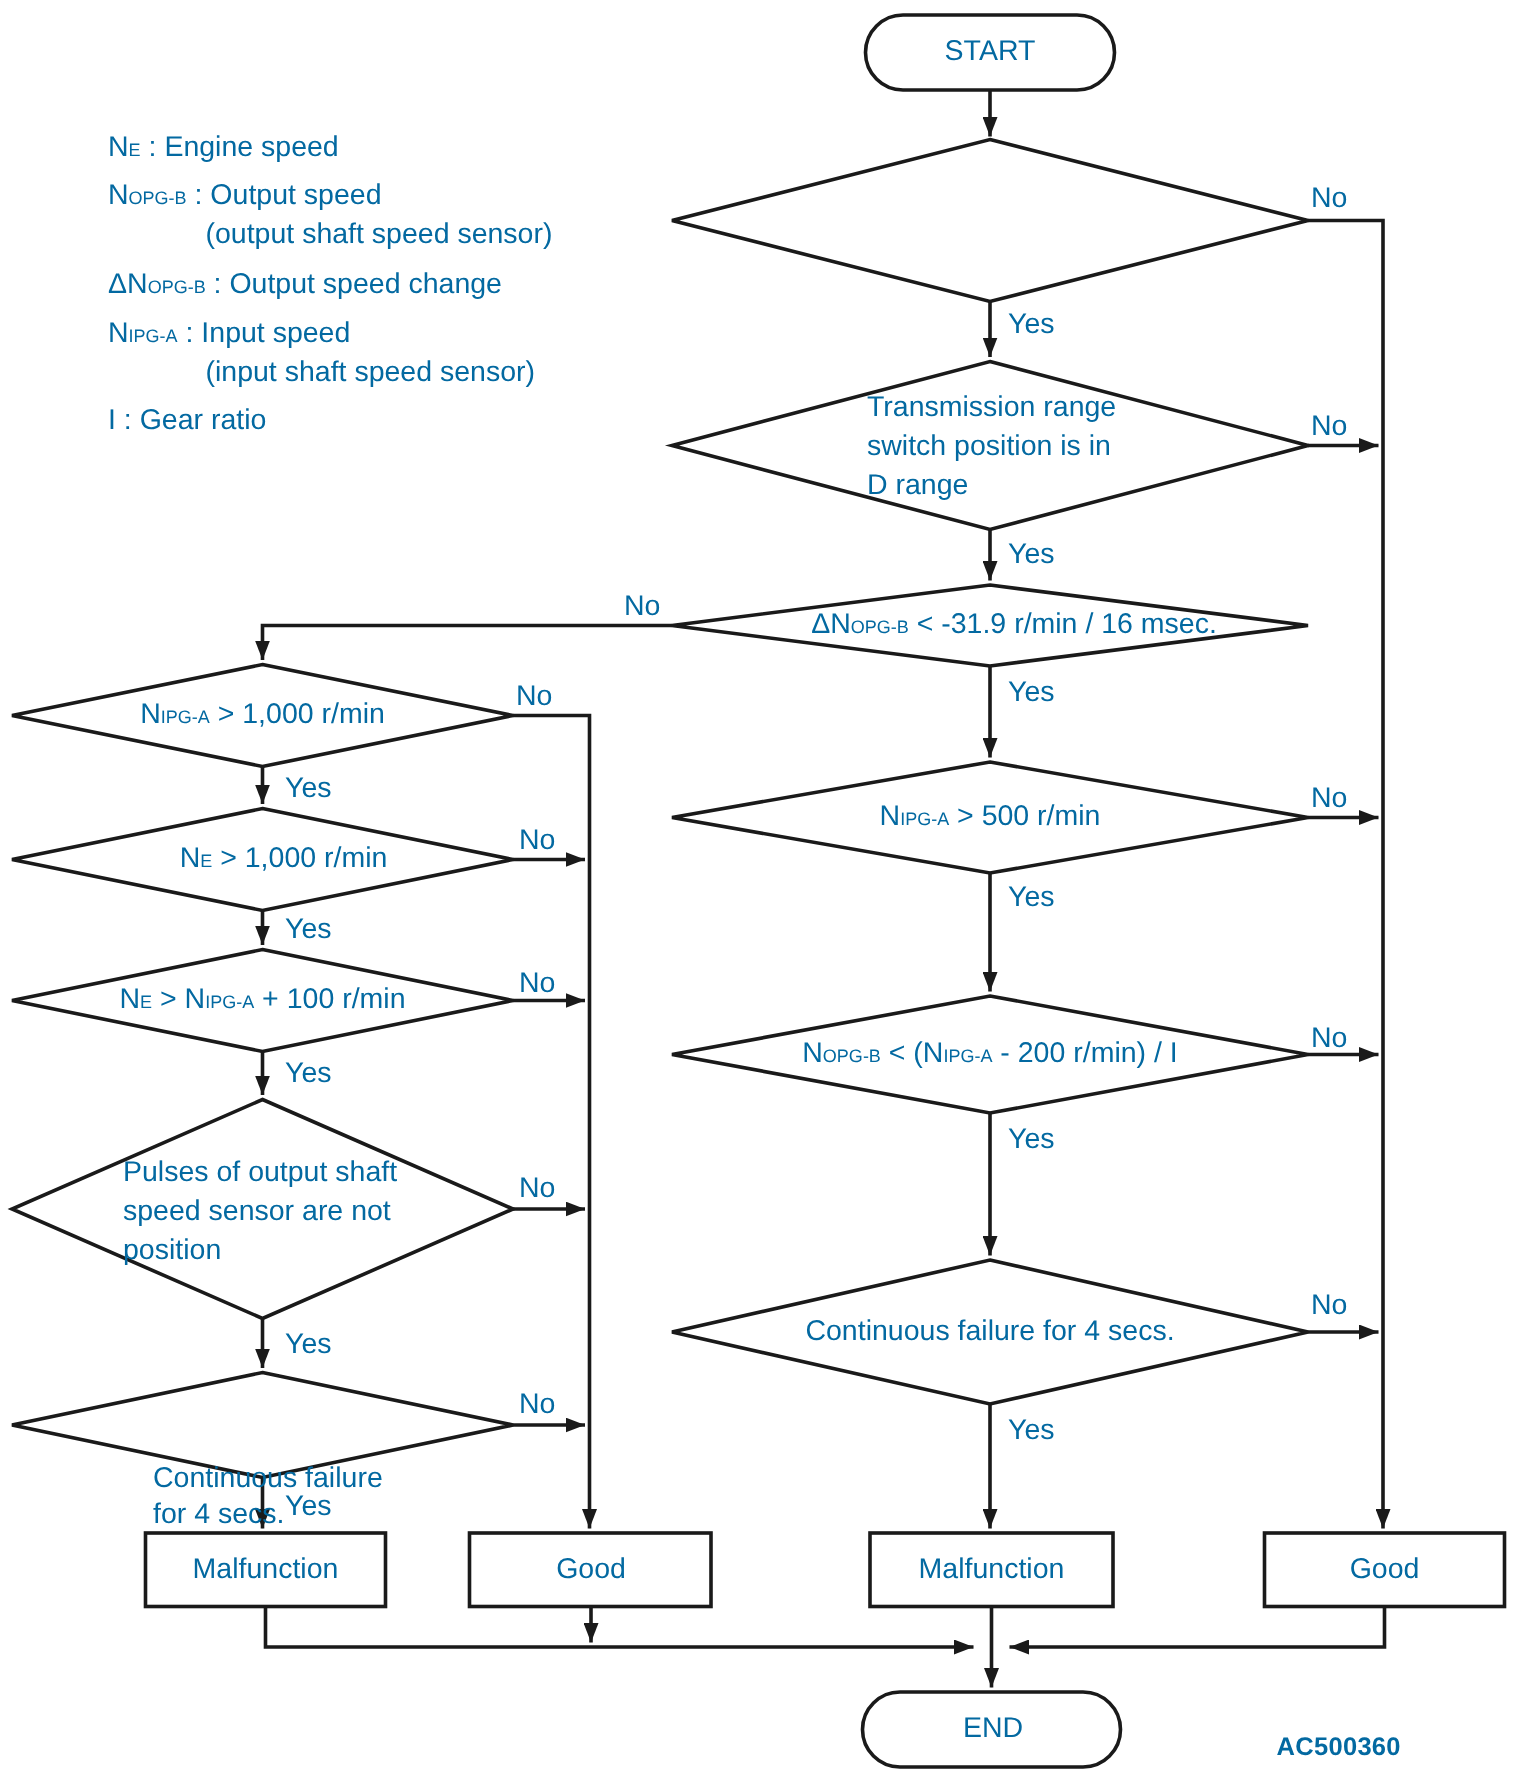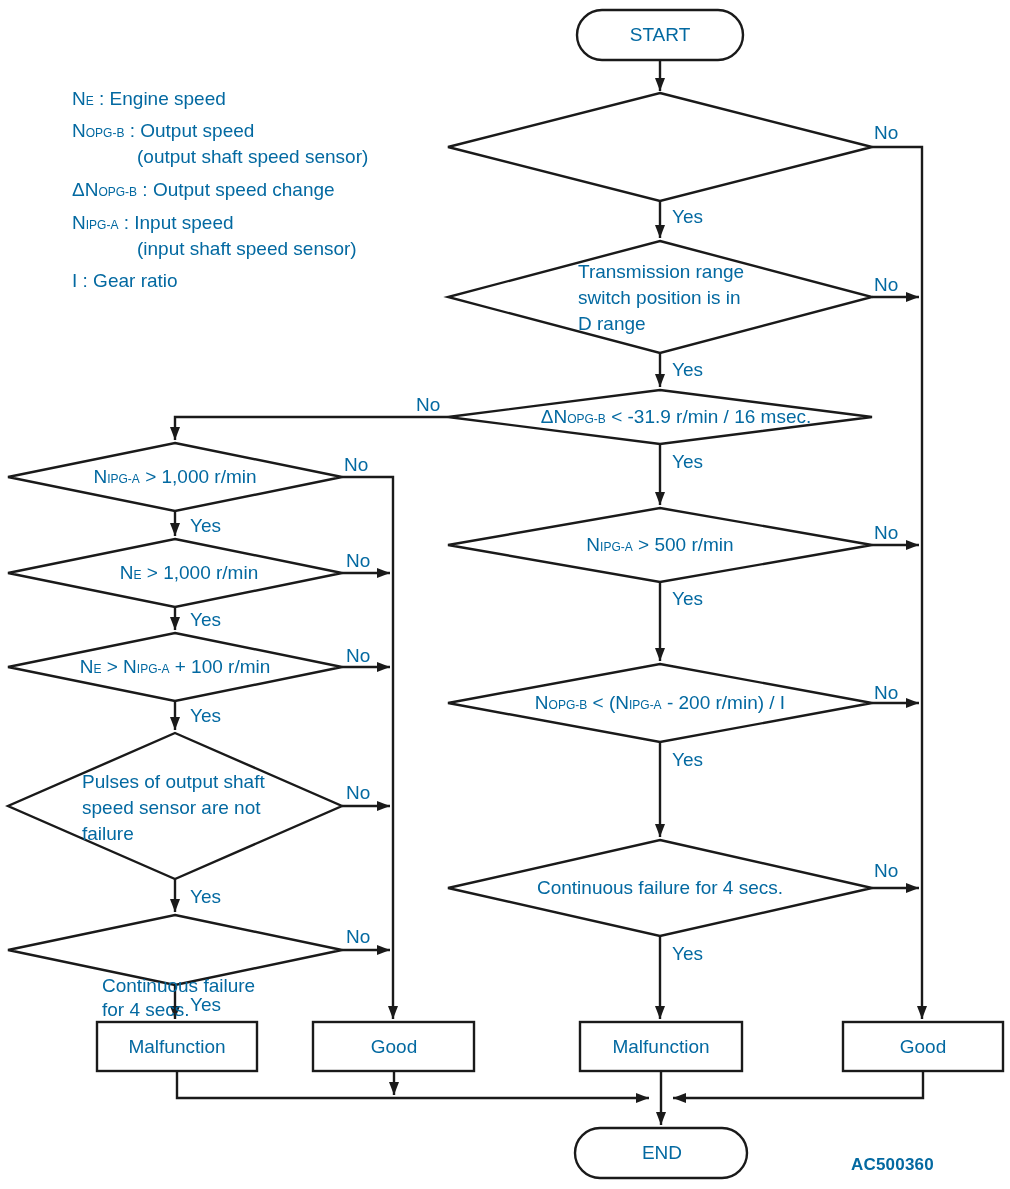--- a/index.html
+++ b/index.html
@@ -105,21 +105,21 @@
   <div class="lbl ctr" style="left:660px; top:532px"><span>N</span><span class="sub">IPG-A</span><span> &gt; 500 r/min</span></div>
   <div class="lbl ctr" style="left:660px; top:690px"><span>N</span><span class="sub">OPG-B</span><span> &lt; (N</span><span class="sub">IPG-A</span><span> - 200 r/min) / I</span></div>
   <div class="lbl ctr" style="left:660px; top:875px">Continuous failure for 4 secs.</div>
 
   <div class="lbl ctr" style="left:175px; top:464px"><span>N</span><span class="sub">IPG-A</span><span> &gt; 1,000 r/min</span></div>
   <div class="lbl ctr" style="left:189px; top:560px"><span>N</span><span class="sub">E</span><span> &gt; 1,000 r/min</span></div>
   <div class="lbl ctr" style="left:175px; top:654px"><span>N</span><span class="sub">E</span><span> &gt; N</span><span class="sub">IPG-A</span><span> + 100 r/min</span></div>
   <div class="lbl" style="left:82px; top:769px">
     <div>Pulses of output shaft</div>
     <div>speed sensor are not</div>
-    <div>failure</div>
+    <div>position</div>
   </div>
   <div class="lbl lh24" style="left:102px; top:926px">
     <div>Continuous failure</div>
     <div>for 4 secs.</div>
   </div>
 
   <div class="lbl ctr" style="left:177px; top:1034px">Malfunction</div>
   <div class="lbl ctr" style="left:394px; top:1034px">Good</div>
   <div class="lbl ctr" style="left:661px; top:1034px">Malfunction</div>
   <div class="lbl ctr" style="left:923px; top:1034px">Good</div>

